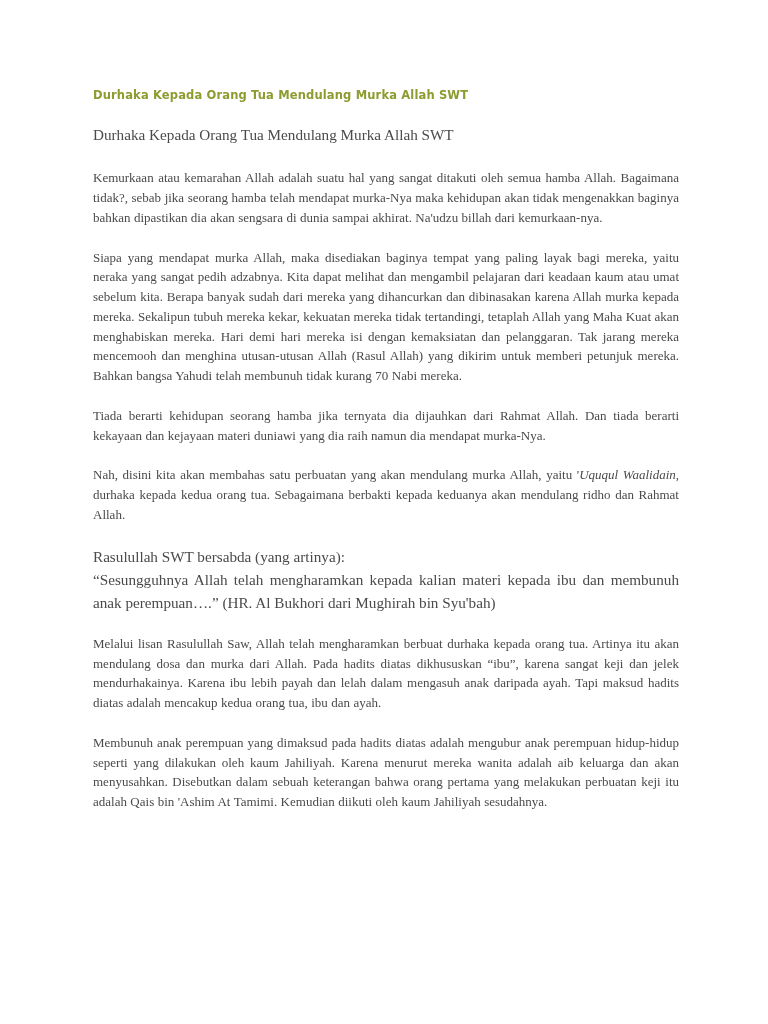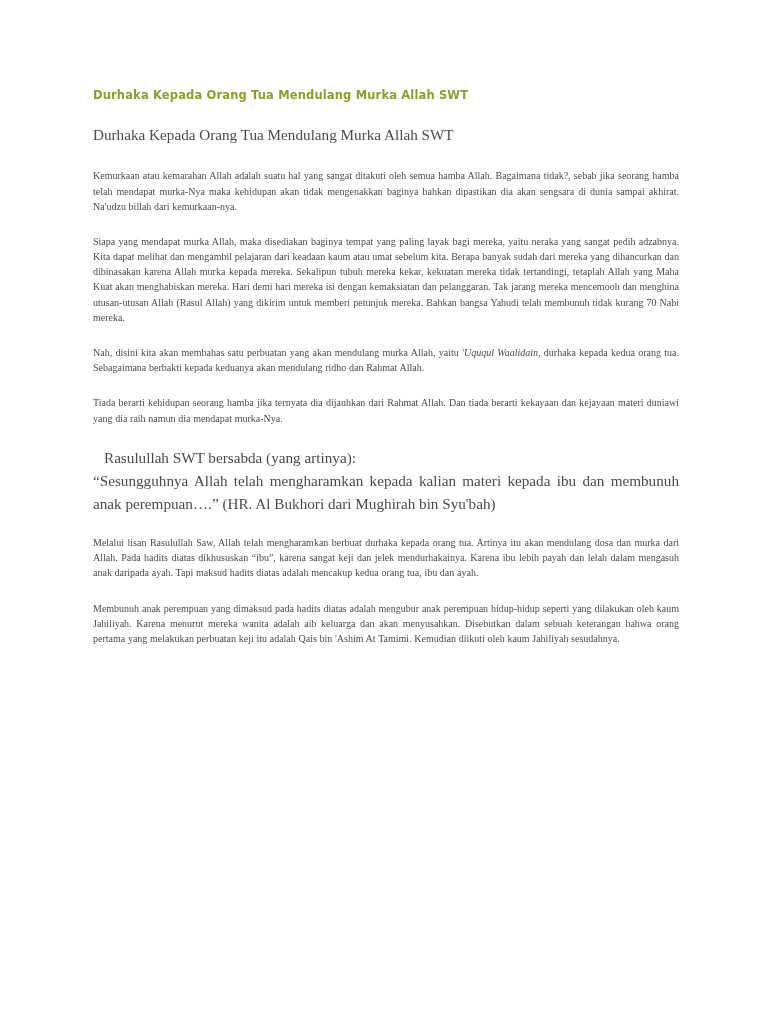--- a/index.html
+++ b/index.html
@@ -39,21 +39,21 @@
     text-align: left;
   }
   .subtitle {
     font-size: 15.2px;
     line-height: 1.5;
     margin: 0 0 22px 0;
     text-align: left;
     color: #4a4a4a;
   }
   p.body-para {
-    font-size: 10px;
+    font-size: 13px;
     line-height: 1.52;
     margin: 0 0 20px 0;
     text-align: justify;
     text-justify: inter-word;
     color: #4a4a4a;
     word-spacing: 0.2px;
   }
   p.body-para:last-child {
     margin-bottom: 0;
   }
@@ -62,21 +62,20 @@
   }
   .quote-block {
     font-size: 15.2px;
     line-height: 1.52;
     margin: 0 0 20px 0;
     color: #4a4a4a;
   }
   .quote-block .intro {
     display: block;
     text-align: left;
-    margin-left: 11px;
   }
   .quote-block .quote-text {
     display: block;
     text-align: justify;
     text-justify: inter-word;
   }
 </style>
 </head>
 <body>
 
@@ -85,23 +84,23 @@
 
     <h1 class="doc-heading">Durhaka Kepada Orang Tua Mendulang Murka Allah SWT</h1>
 
     <div class="subtitle">Durhaka Kepada Orang Tua Mendulang Murka Allah SWT</div>
 
     <p class="body-para">Kemurkaan atau kemarahan Allah adalah suatu hal yang sangat ditakuti oleh semua hamba Allah. Bagaimana tidak?, sebab jika seorang hamba telah mendapat murka-Nya maka kehidupan akan tidak mengenakkan baginya bahkan dipastikan dia akan sengsara di dunia sampai akhirat. Na'udzu billah dari kemurkaan-nya.</p>
 
     <p class="body-para">Siapa yang mendapat murka Allah, maka disediakan baginya tempat yang paling layak bagi mereka, yaitu neraka yang sangat pedih adzabnya. Kita dapat melihat dan mengambil pelajaran dari keadaan kaum atau umat sebelum kita. Berapa banyak sudah dari mereka yang dihancurkan dan dibinasakan karena Allah murka kepada mereka. Sekalipun tubuh mereka kekar, kekuatan mereka tidak tertandingi, tetaplah Allah yang Maha Kuat akan menghabiskan mereka. Hari demi hari mereka isi dengan kemaksiatan dan pelanggaran. Tak jarang mereka mencemooh dan menghina utusan-utusan Allah (Rasul Allah) yang dikirim untuk memberi petunjuk mereka. Bahkan bangsa Yahudi telah membunuh tidak kurang 70 Nabi mereka.</p>
 
 
+    <p class="body-para">Tiada berarti kehidupan seorang hamba jika ternyata dia dijauhkan dari Rahmat Allah. Dan tiada berarti kekayaan dan kejayaan materi duniawi yang dia raih namun dia mendapat murka-Nya.</p>
+
     <p class="body-para"><span>Nah, disini kita akan membahas satu perbuatan yang akan mendulang murka Allah, yaitu '</span><em class="term">Uququl Waalidain</em><span>, durhaka kepada kedua orang tua. Sebagaimana berbakti kepada keduanya akan mendulang ridho dan Rahmat Allah.</span></p>
-
-    <p class="body-para">Tiada berarti kehidupan seorang hamba jika ternyata dia dijauhkan dari Rahmat Allah. Dan tiada berarti kekayaan dan kejayaan materi duniawi yang dia raih namun dia mendapat murka-Nya.</p>
 
     <div class="quote-block">
       <span class="intro">Rasulullah SWT bersabda (yang artinya):</span>
       <span class="quote-text">“Sesungguhnya Allah telah mengharamkan kepada kalian materi kepada ibu dan membunuh anak perempuan….” (HR. Al Bukhori dari Mughirah bin Syu'bah)</span>
     </div>
 
     <p class="body-para">Melalui lisan Rasulullah Saw, Allah telah mengharamkan berbuat durhaka kepada orang tua. Artinya itu akan mendulang dosa dan murka dari Allah. Pada hadits diatas dikhususkan “ibu”, karena sangat keji dan jelek mendurhakainya. Karena ibu lebih payah dan lelah dalam mengasuh anak daripada ayah. Tapi maksud hadits diatas adalah mencakup kedua orang tua, ibu dan ayah.</p>
 
     <p class="body-para">Membunuh anak perempuan yang dimaksud pada hadits diatas adalah mengubur anak perempuan hidup-hidup seperti yang dilakukan oleh kaum Jahiliyah. Karena menurut mereka wanita adalah aib keluarga dan akan menyusahkan. Disebutkan dalam sebuah keterangan bahwa orang pertama yang melakukan perbuatan keji itu adalah Qais bin 'Ashim At Tamimi. Kemudian diikuti oleh kaum Jahiliyah sesudahnya.</p>
 

